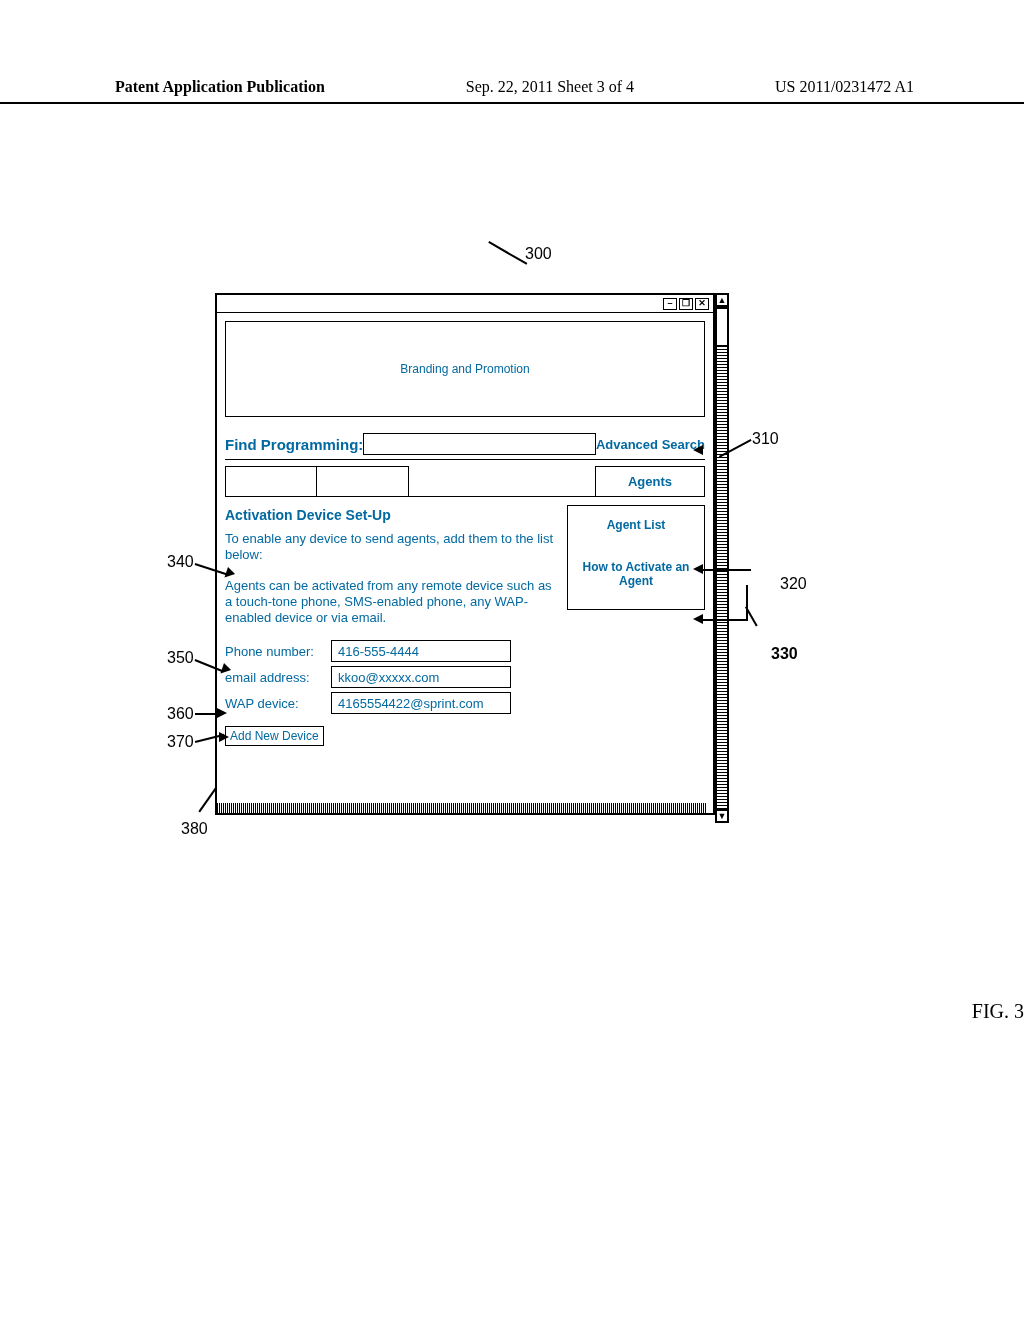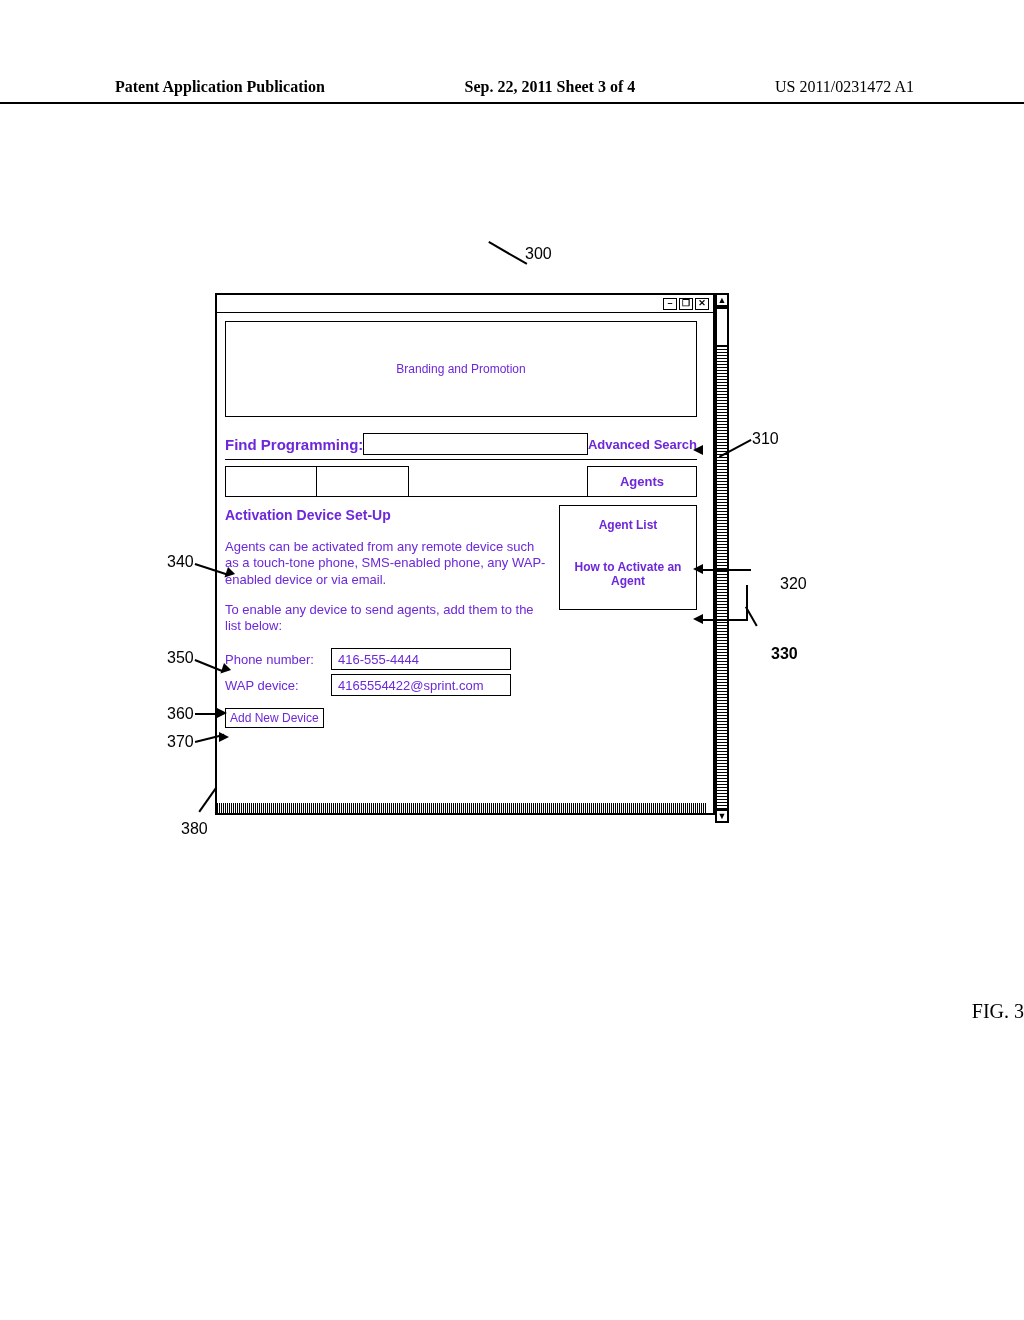--- a/index.html
+++ b/index.html
@@ -14,21 +14,21 @@
     position: absolute;
     top: 78px;
     left: 0; right: 0;
     padding: 0 110px 6px 115px;
     border-bottom: 2.5px solid #000;
     display: flex;
     justify-content: space-between;
     font-size: 16px;
   }
   .page-header .left { font-weight: bold; }
-  .page-header .mid { font-weight: bold; }
+  .page-header .mid { font-weight: normal; }
   .page-header .right { font-weight: normal; }
 
   .figure-area {
     position: absolute;
     top: 255px;
     left: 195px;
     width: 545px;
     height: 560px;
   }
 
@@ -64,24 +64,24 @@
     border: 1.5px solid #000;
     display: inline-flex;
     align-items: center;
     justify-content: center;
     font-family: Arial, sans-serif;
     font-size: 9px;
     font-weight: bold;
     line-height: 1;
   }
   .window-body {
-    padding: 8px 16px 14px 8px;
+    padding: 8px 8px 14px 8px;
     font-family: Arial, Helvetica, sans-serif;
     font-size: 13px;
-    color: #6d28d9;
+    color: #0369a1;
   }
   .branding-box {
     border: 1.5px solid #000;
     height: 96px;
     display: flex;
     align-items: center;
     justify-content: center;
     font-size: 12px;
   }
   .search-row {
@@ -139,21 +139,21 @@
     padding-right: 6px;
     padding-top: 6px;
   }
   .main-right {
     width: 138px;
     padding-top: 4px;
   }
   .section-title {
     font-weight: bold;
     font-size: 14px;
-    margin-bottom: 16px;
+    margin-bottom: 8px;
   }
   .para { font-size: 13px; line-height: 1.25; margin-bottom: 14px; }
 
   .field-row {
     display: flex;
     align-items: center;
     gap: 6px;
     margin-bottom: 4px;
   }
   .field-label {
@@ -298,26 +298,30 @@
 
       <div class="tabs-row">
         <div class="tab"></div>
         <div class="tab" style="border-left:none;"></div>
         <div class="tab agents">Agents</div>
       </div>
 
       <div class="main-row">
         <div class="main-left">
           <div class="section-title">Activation Device Set-Up</div>
+          <div class="para">To enable any device to send agents, add them to the list below:</div>
           <div class="para">Agents can be activated from any remote device such as a touch-tone phone, SMS-enabled phone, any WAP-enabled device or via email.</div>
-          <div class="para">To enable any device to send agents, add them to the list below:</div>
 
           <div class="field-row">
             <span class="field-label">Phone number:</span>
             <span class="field-input">416-555-4444</span>
+          </div>
+          <div class="field-row">
+            <span class="field-label">email address:</span>
+            <span class="field-input">kkoo@xxxxx.com</span>
           </div>
           <div class="field-row">
             <span class="field-label">WAP  device:</span>
             <span class="field-input">4165554422@sprint.com</span>
           </div>
 
           <span class="add-btn">Add New Device</span>
         </div>
 
         <div class="main-right">

